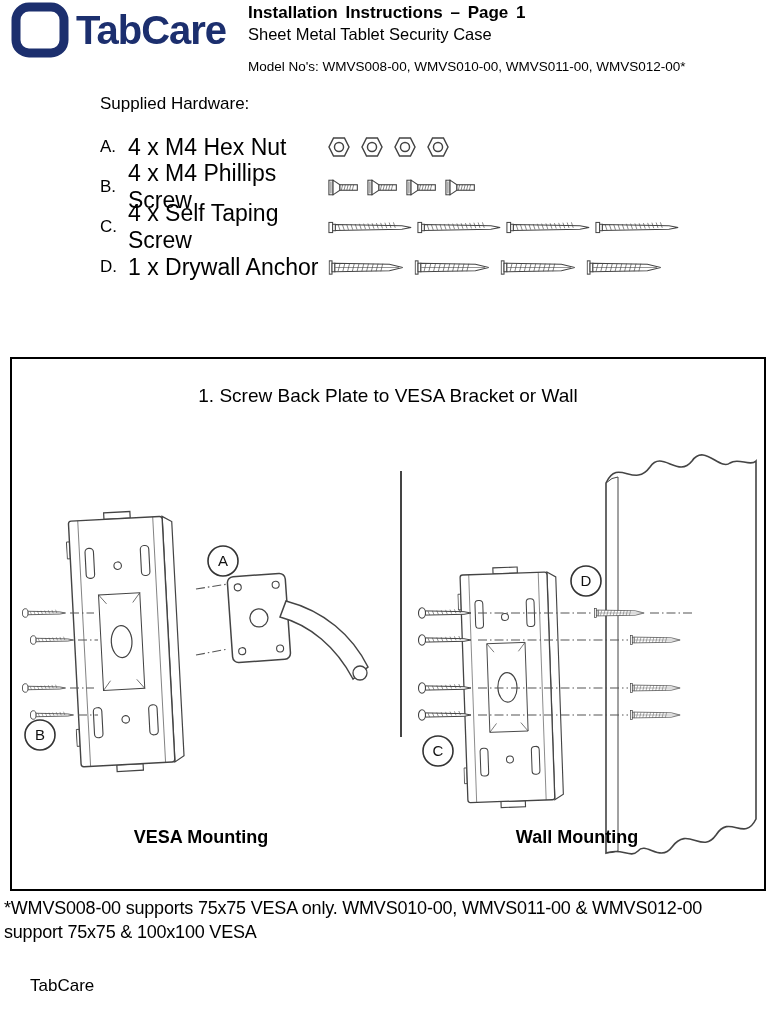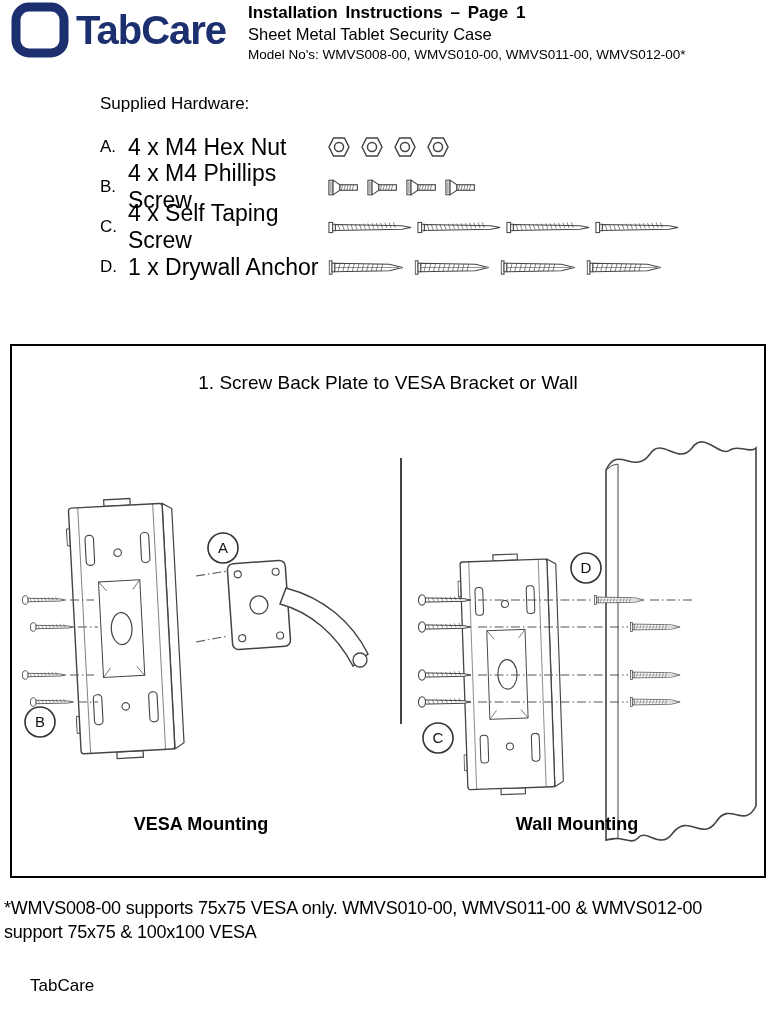--- a/index.html
+++ b/index.html
@@ -6,35 +6,35 @@
   .page{position:relative;width:778px;height:1009px;background:#ffffff;
         font-family:"Liberation Sans",sans-serif;color:#000;overflow:hidden;}
 
   
   .logo{position:absolute;left:10px;top:2px;display:flex;align-items:center;}
   .logo-mark{width:60px;height:56px;}
   .logo-word{font-size:40px;font-weight:bold;color:#1c2f6e;margin-left:6px;letter-spacing:-1px;}
   .hdr-text{position:absolute;left:248px;top:3px;}
   .t1{font-size:17px;font-weight:bold;word-spacing:3px;}
   .t2{font-size:16.5px;margin-top:2px;}
-  .t3{font-size:13.5px;margin-top:3px;}
+  .t3{font-size:13.5px;margin-top:15px;}
 
   
   .hw{position:absolute;left:100px;top:94px;width:620px;}
   .hw-h{font-size:17px;margin-bottom:20px;}
   .hw-row{display:flex;align-items:center;height:26px;margin-bottom:14px;}
   .hw-letter{display:inline-block;width:28px;font-size:17px;}
   .hw-label{display:inline-block;width:200px;font-size:23px;}
   .hw-icons{display:flex;align-items:center;}
   .nuts{gap:11px;} .phil{gap:6px;} .tap{gap:4px;} .anch{gap:5px;}
   .ic-nut{width:22px;height:20px;} .ic-phil{width:33px;height:17px;}
   .ic-tap{width:85px;height:15px;} .ic-anch{width:81px;height:19px;}
 
   
-  .panel{position:absolute;left:10px;top:344px;width:756px;height:534px;
+  .panel{position:absolute;left:10px;top:357px;width:756px;height:534px;
          border:2px solid #000;box-sizing:border-box;background:#fff;}
   .step-title{position:absolute;top:26px;left:0;width:100%;text-align:center;font-size:19px;}
   .divider{position:absolute;left:388px;top:112px;width:2px;height:266px;background:#444;}
   .dg{position:absolute;}
   .dg-left{left:4px;top:90px;width:372px;height:372px;}
   .dg-right{left:382px;top:64px;width:366px;height:452px;}
   .cap{position:absolute;top:468px;font-size:18px;font-weight:bold;text-align:center;}
   .cap-left{left:0;width:378px;}
   .cap-right{left:378px;width:374px;}
 

